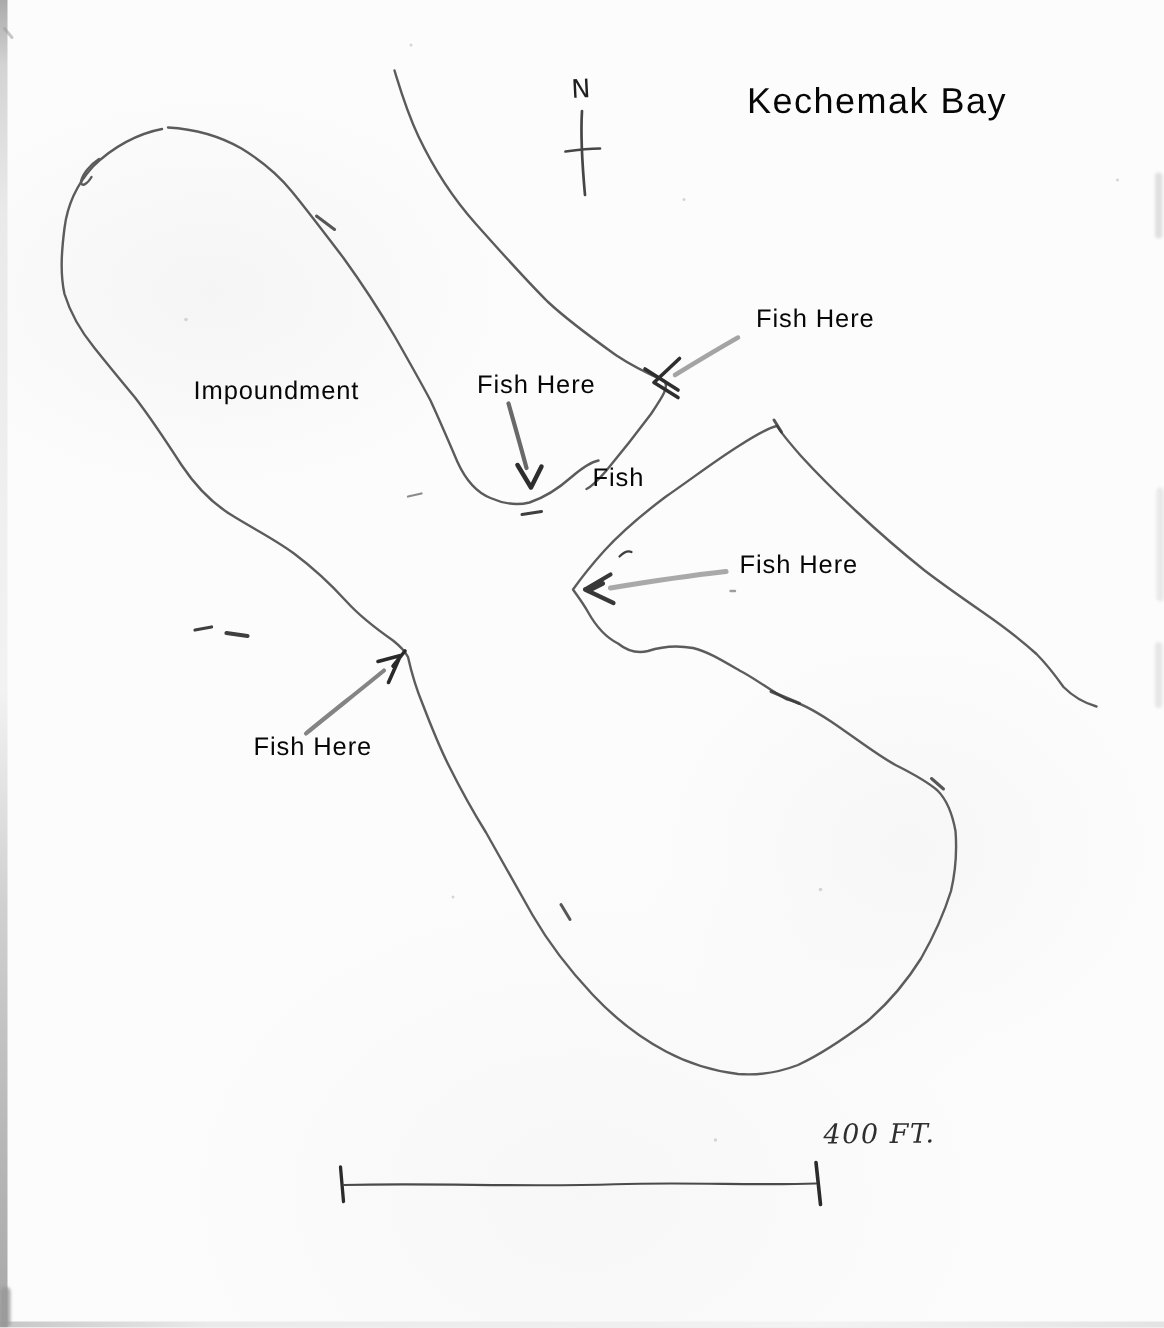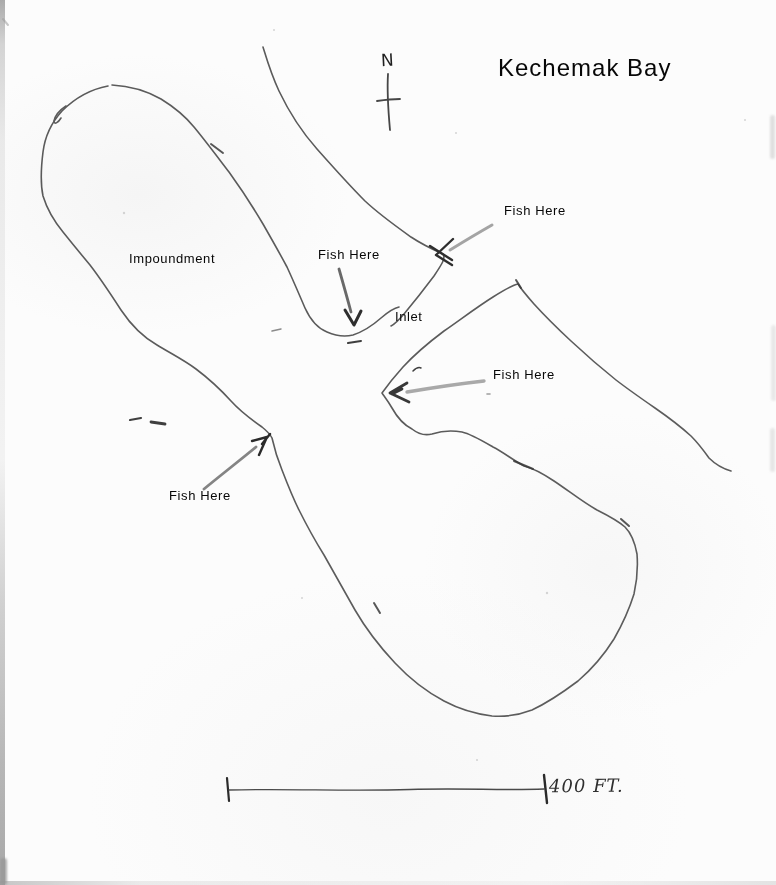--- a/index.html
+++ b/index.html
@@ -7,21 +7,21 @@
     position:relative;width:776px;height:885px;overflow:hidden;
     background:
       radial-gradient(ellipse 300px 200px at 18% 22%, rgba(224,224,224,.25), transparent 70%),
       radial-gradient(ellipse 260px 220px at 78% 64%, rgba(228,228,228,.22), transparent 70%),
       radial-gradient(ellipse 400px 300px at 50% 90%, rgba(236,236,236,.3), transparent 75%),
       #fcfcfc;
     font-family:"Liberation Sans", sans-serif;
   }
   .sketch{position:absolute;left:0;top:0;}
   .lbl{
-    position:absolute;color:#070707;font-size:13px;letter-spacing:.6px;
+    position:absolute;color:#070707;font-size:17px;letter-spacing:.6px;
     white-space:nowrap;line-height:1;user-select:none;
   }
   .title{font-size:24px;letter-spacing:1px;color:#070707;}
   .north{font-size:17px;color:#1f1f1f;font-family:"DejaVu Sans",sans-serif;transform:rotate(-3deg);}
   .scaleTxt{
     font-family:"DejaVu Serif", serif;font-style:italic;font-size:18px;
     color:#2f2f2f;letter-spacing:1px;transform:rotate(-.5deg);
   }
   .edge-left{
     position:absolute;left:0;top:0;width:5px;height:885px;opacity:.75;
@@ -178,21 +178,21 @@
   <div class="lbl title" style="left:498px;top:56px;">Kechemak Bay</div>
 
   <div class="lbl north" style="left:381px;top:52px;">N</div>
 
   <div class="lbl" style="left:129px;top:252px;">Impoundment</div>
 
   <div class="lbl" style="left:504px;top:204px;">Fish Here</div>
 
   <div class="lbl" style="left:318px;top:248px;">Fish Here</div>
 
-  <div class="lbl" style="left:395px;top:310px;">Inlet</div>
+  <div class="lbl" style="left:395px;top:310px;">Fish</div>
 
   <div class="lbl" style="left:493px;top:368px;">Fish Here</div>
 
   <div class="lbl" style="left:169px;top:489px;">Fish Here</div>
 
-  <div class="lbl scaleTxt" style="left:549px;top:777px;">400 FT.</div>
+  <div class="lbl scaleTxt" style="left:549px;top:748px;">400 FT.</div>
 
 </div>
 
 </body></html>

